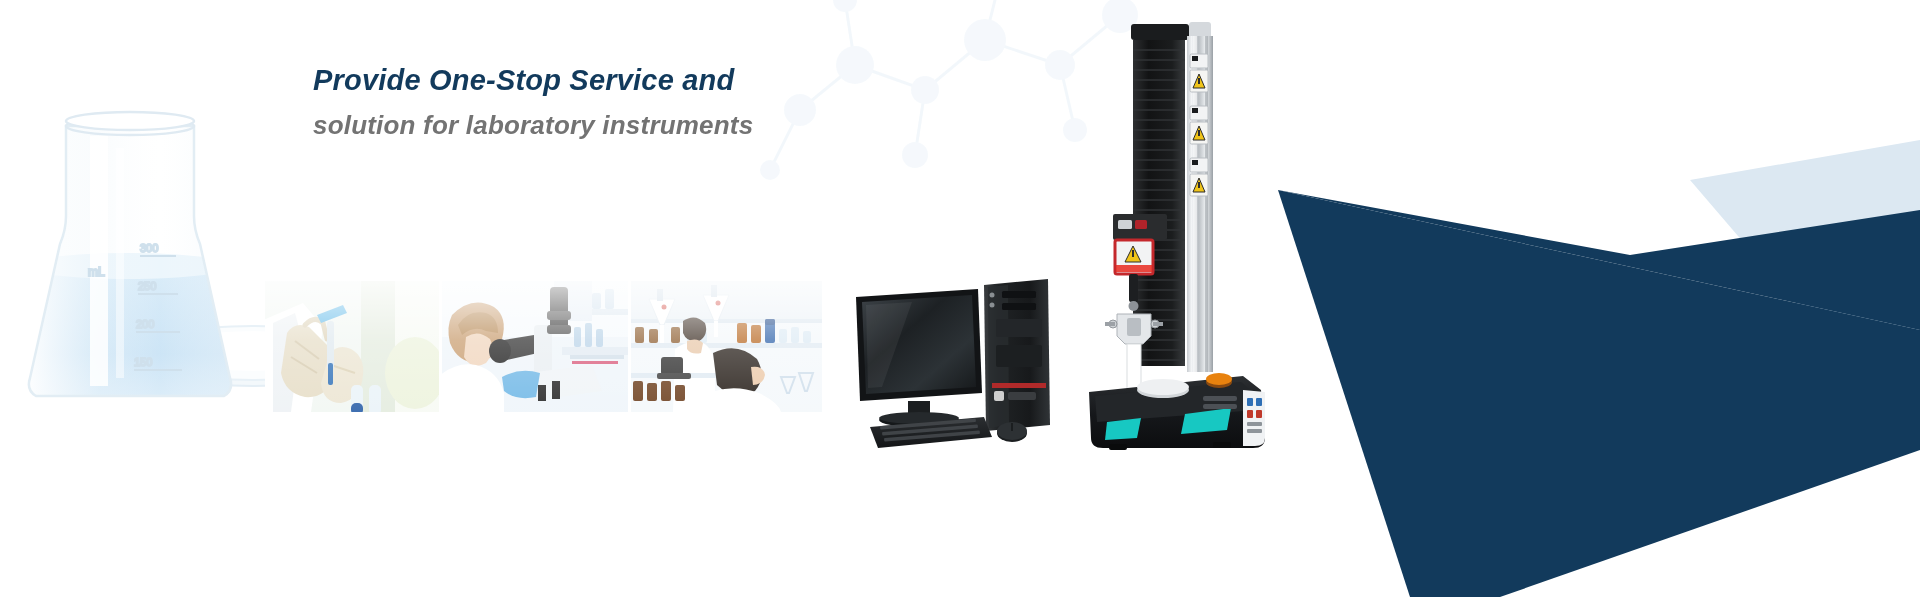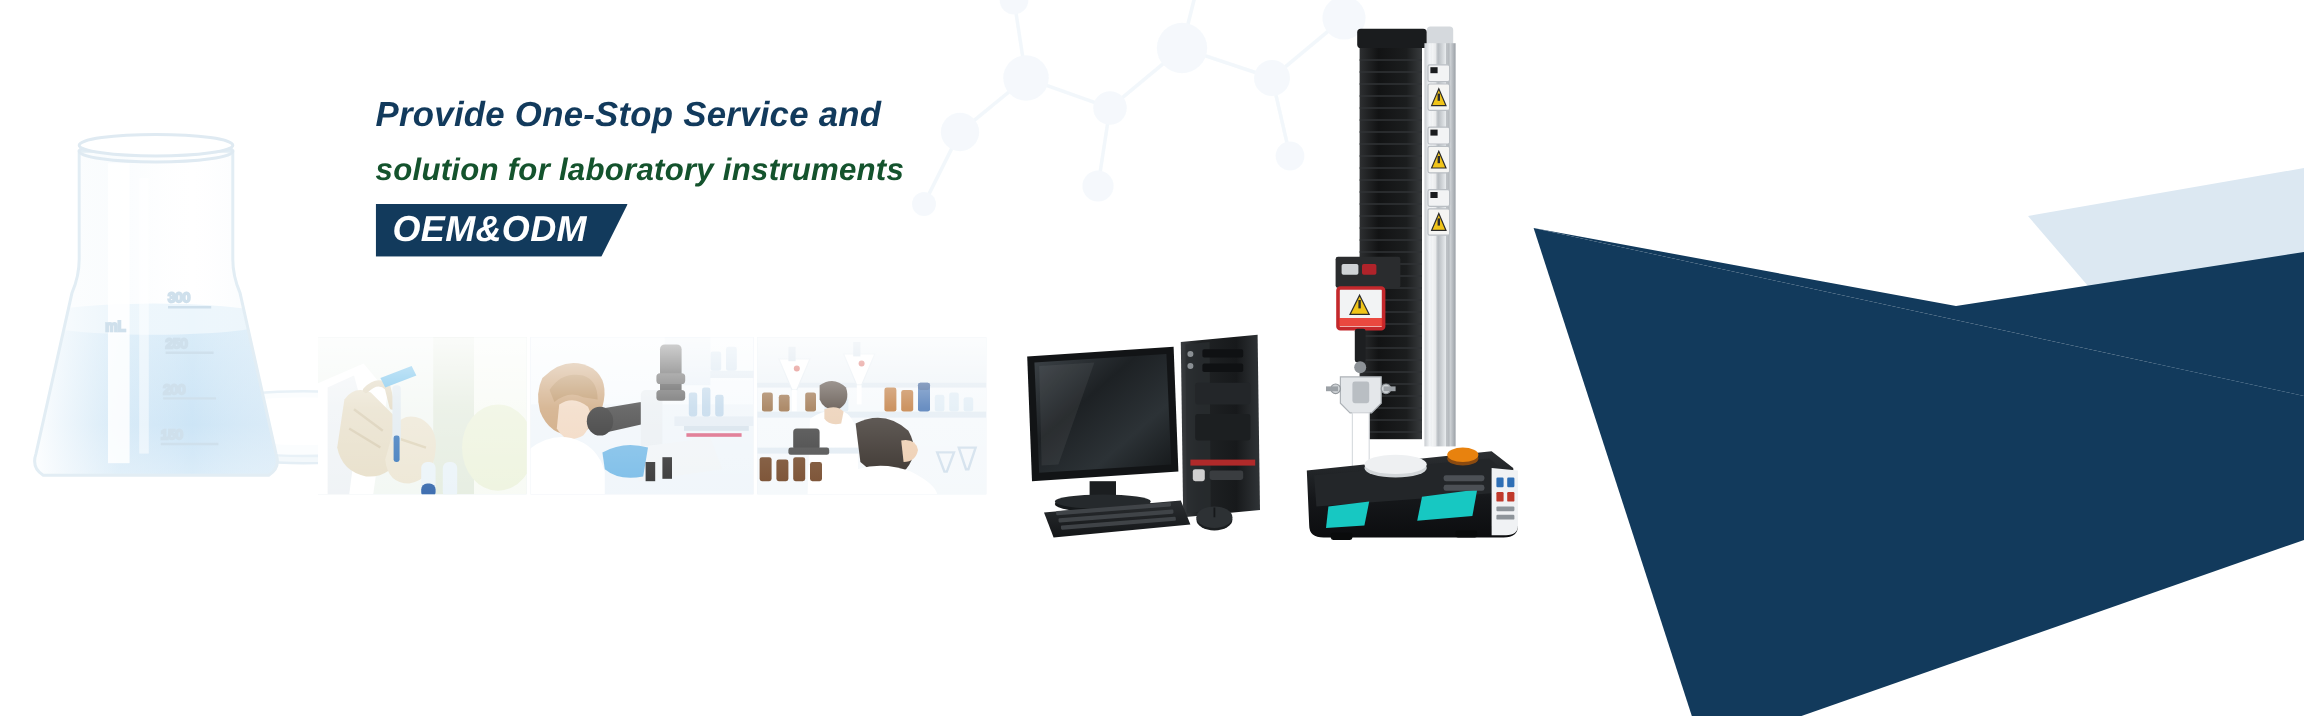--- a/index.html
+++ b/index.html
@@ -48,27 +48,26 @@
     width: 620px;
   }
   .headline .line1 {
     font-size: 29px;
     font-style: italic;
     font-weight: bold;
     color: #123a5c;
     letter-spacing: 0.2px;
     line-height: 44px;
     white-space: nowrap;
-    margin-top: 16px;
   }
   .headline .line2 {
     font-size: 26px;
     font-style: italic;
     font-weight: bold;
-    color: #14532d;
+    color: #737373;
     letter-spacing: 0.2px;
     line-height: 46px;
     white-space: nowrap;
   }
   .badge-row {
     margin-top: 6px;
     height: 44px;
     position: relative;
   }
   .badge {
@@ -223,23 +222,20 @@
           <text x="106" y="278">150</text>
           <text x="60" y="188" font-size="12">mL</text>
         </g>
       </g>
     </svg>
   </div>
 
   <div class="headline">
     <div class="line1">Provide One-Stop Service and</div>
     <div class="line2">solution for laboratory instruments</div>
-    <div class="badge-row">
-      <div class="badge">OEM&amp;ODM</div>
-    </div>
   </div>
 
   <div class="photo-strip">
 
     <div class="photo p1">
       <svg viewBox="0 0 174 131" width="174" height="131" aria-hidden="true">
         <rect width="174" height="131" fill="#f2f7f3"></rect>
         <rect x="96" y="0" width="34" height="131" fill="#e4ecdf"></rect>
         <rect x="130" y="0" width="44" height="131" fill="#f7faf4"></rect>
         <ellipse cx="150" cy="92" rx="30" ry="36" fill="#edf3dd"></ellipse>

